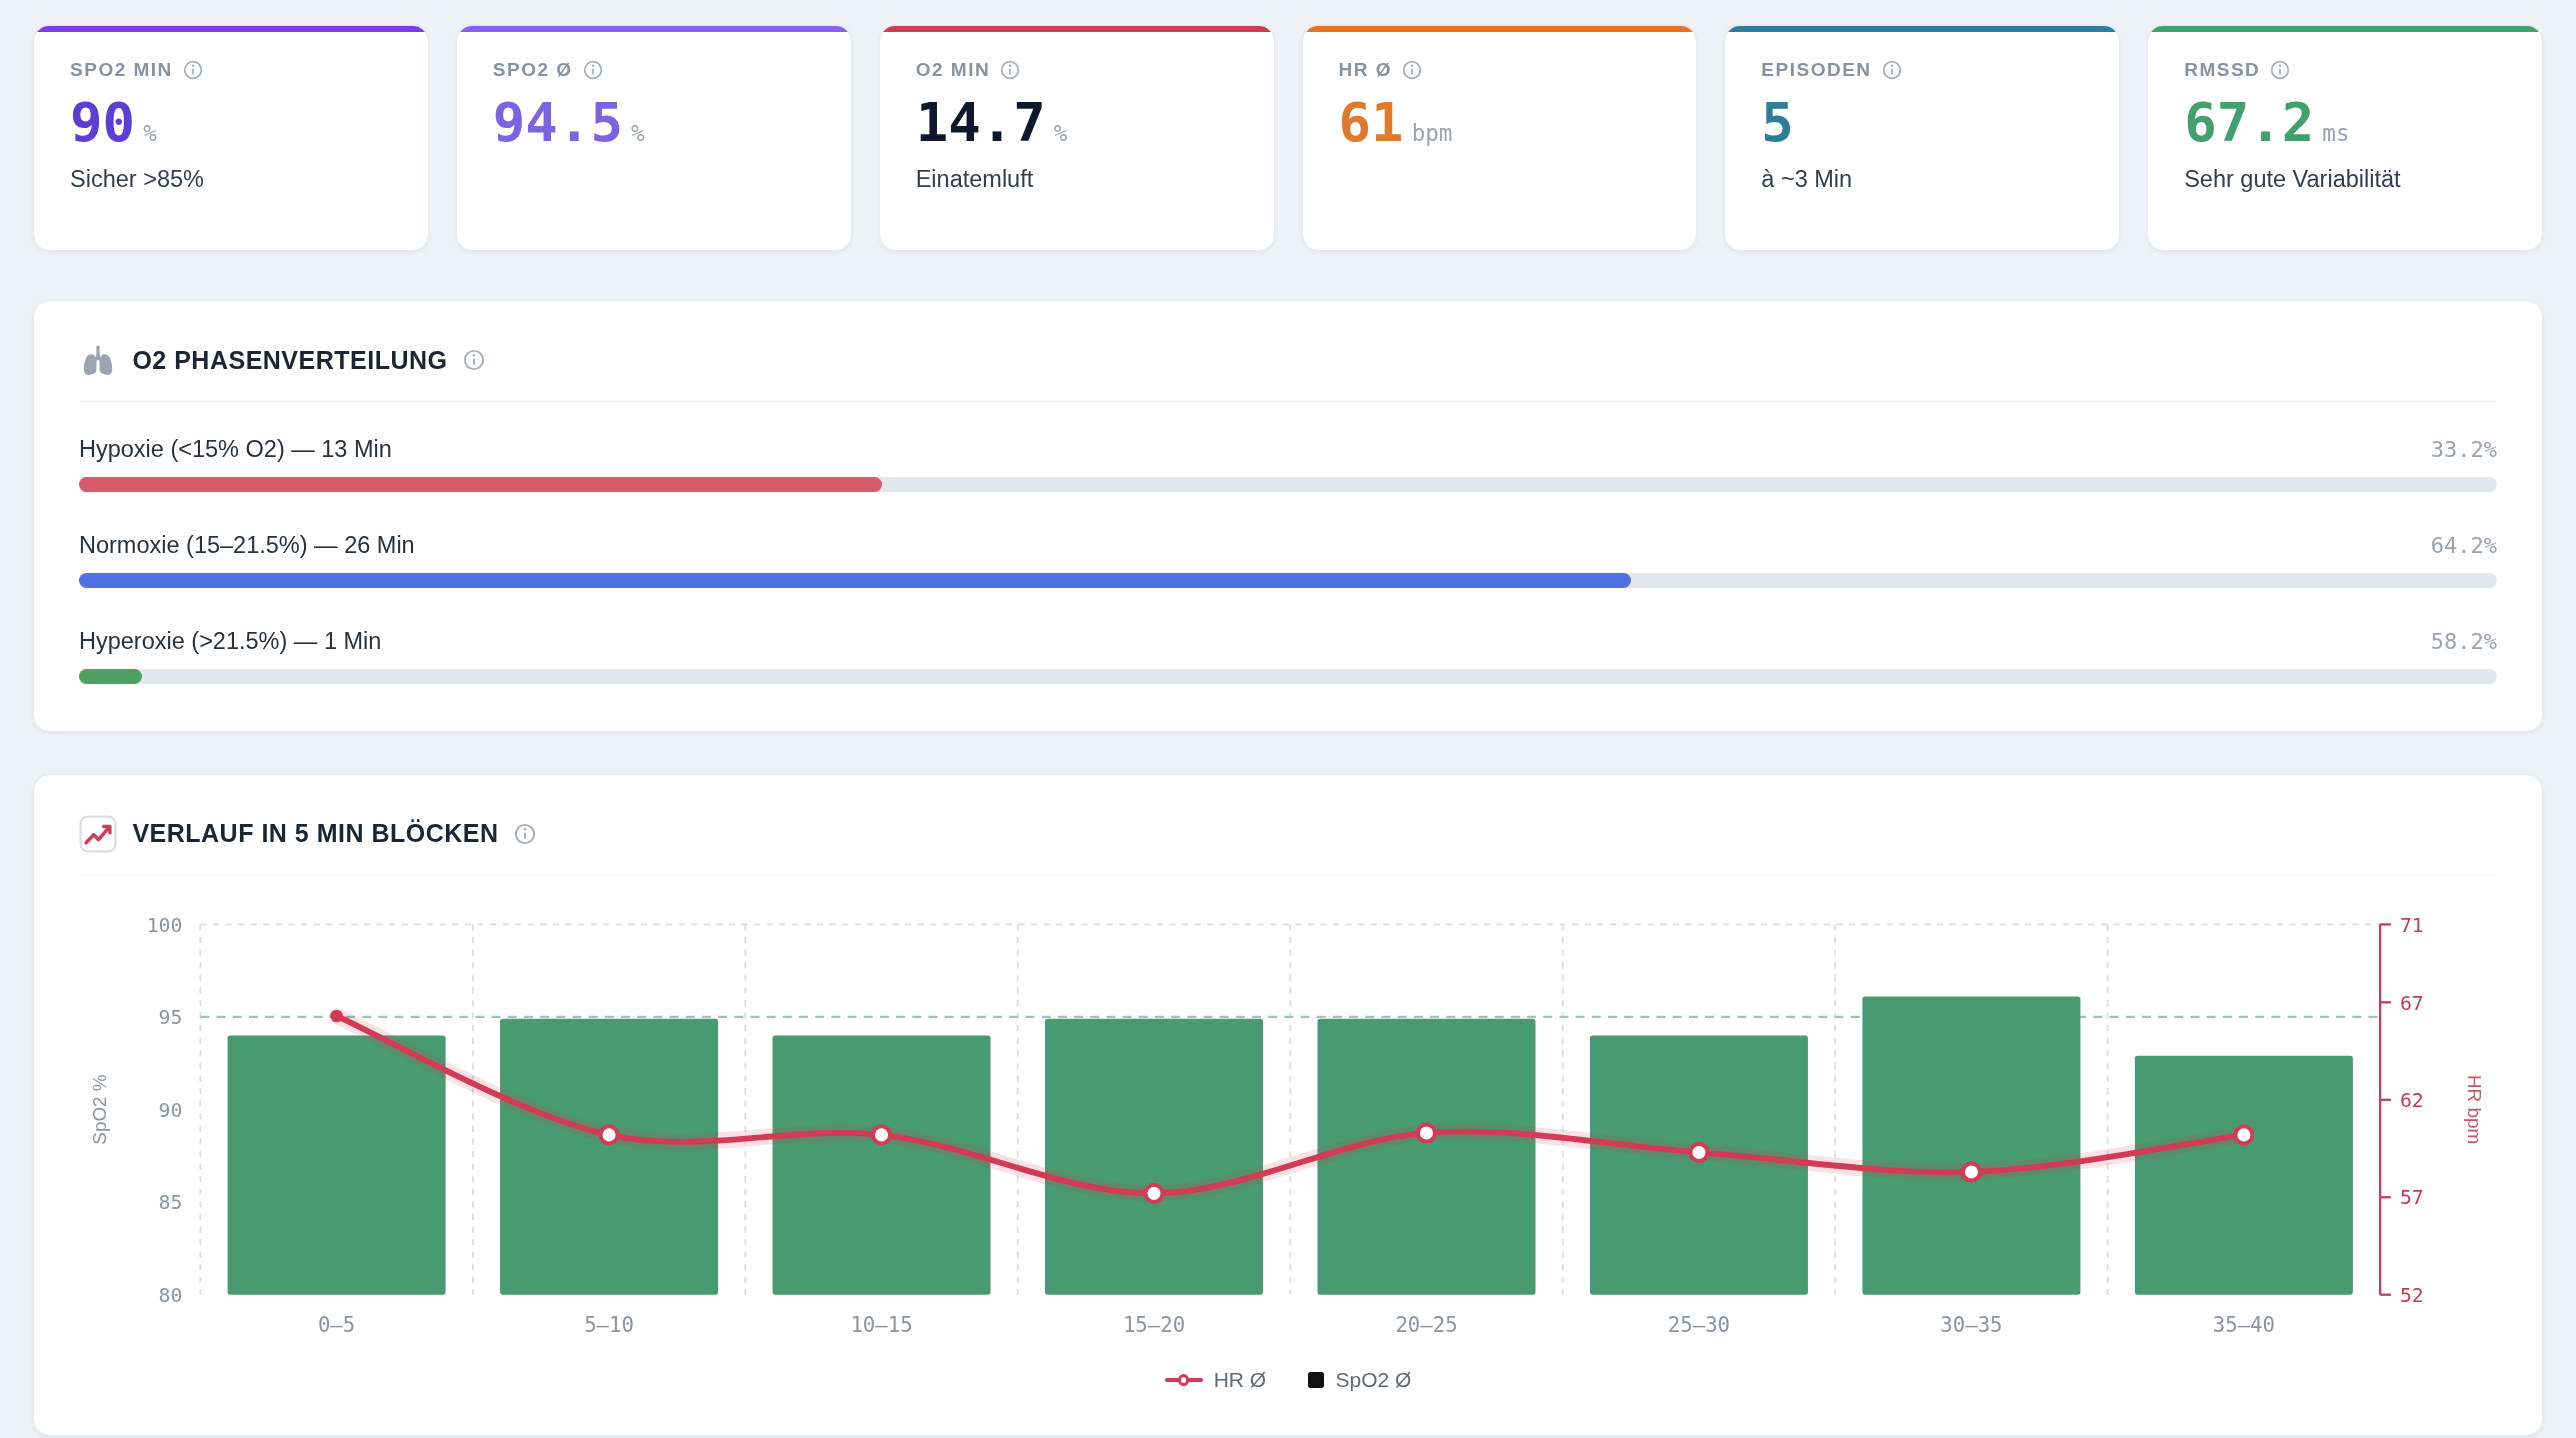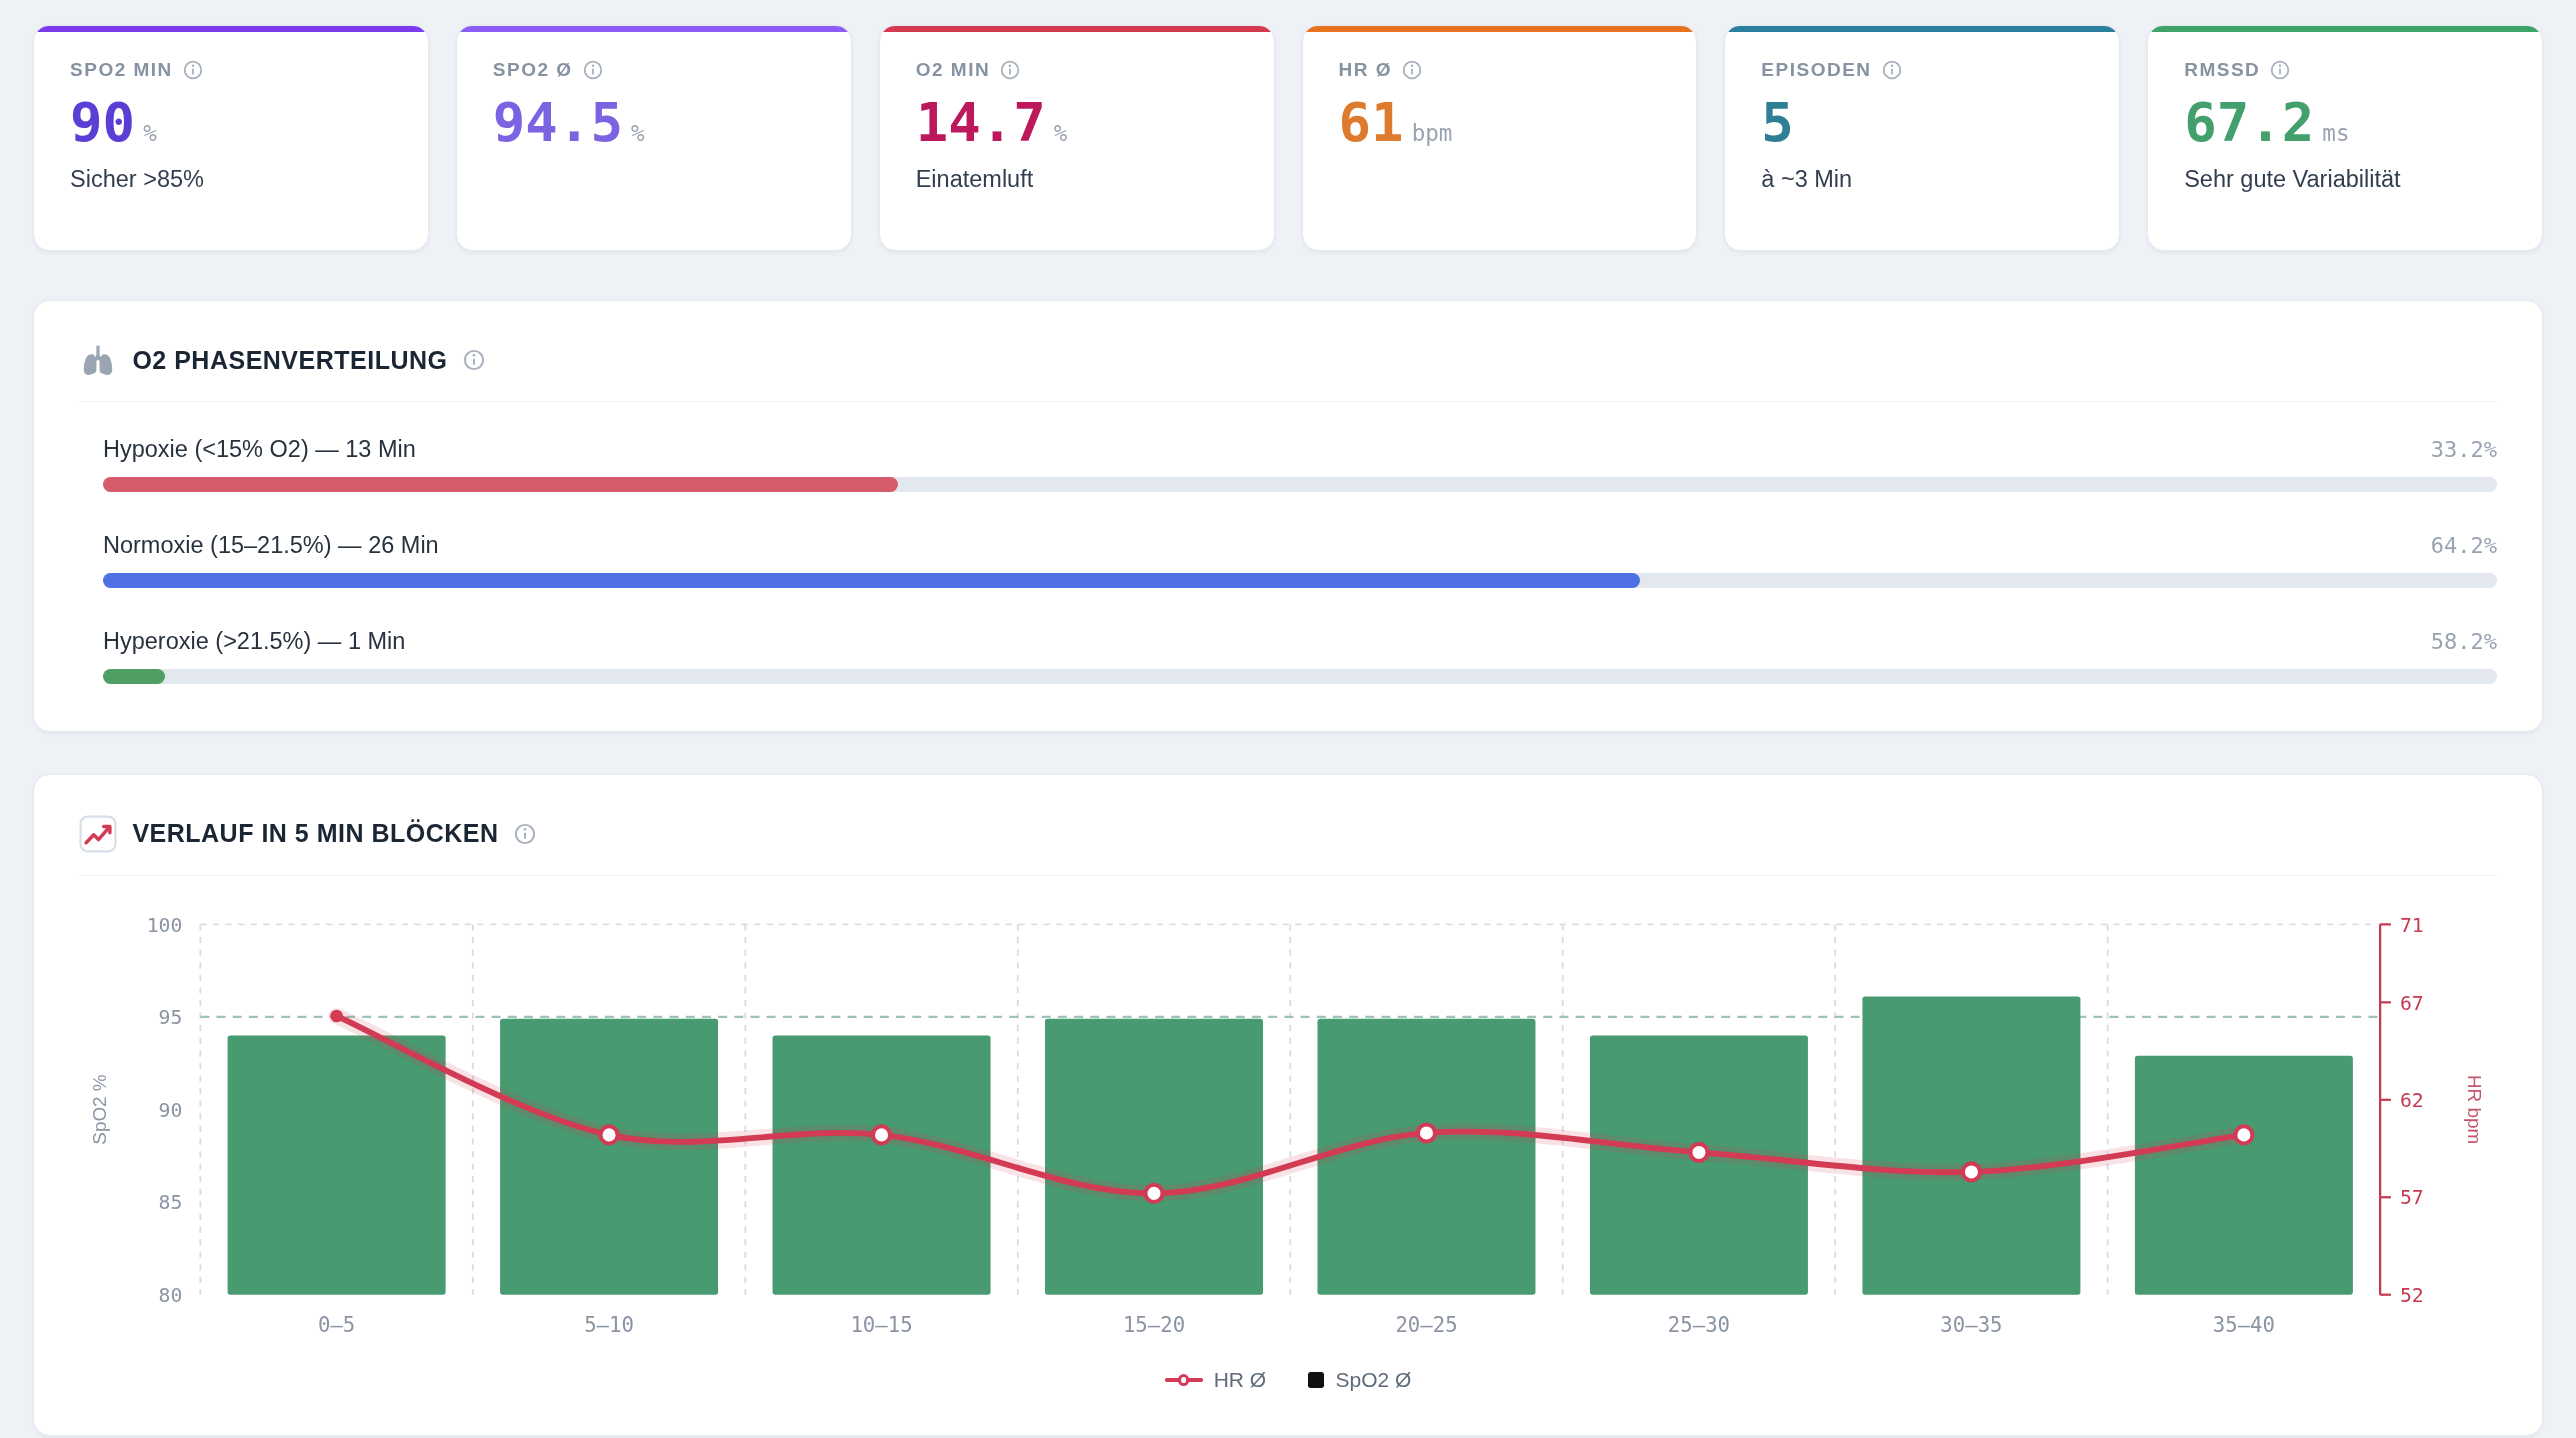--- a/index.html
+++ b/index.html
@@ -40,21 +40,21 @@
   }
   .section-card.phases { margin-bottom:42px; }
   .section-header {
     display:flex; align-items:center; gap:15.4px;
     padding-bottom:22px; border-bottom:1.8px solid #eef1f5; margin-bottom:34px;
   }
   .section-title { font-size:25px; font-weight:700; letter-spacing:0.5px; color:#1b2634; }
   .hdr-icon { width:38px; height:38px; }
 
   
-  .phase-row { margin-bottom:40px;margin-left:24px; }
+  .phase-row { margin-bottom:40px; }
   .phase-row:last-child { margin-bottom:3.6px;text-align:center; }
   .phase-head { display:flex; justify-content:space-between; align-items:baseline; }
   .phase-label { font-size:23.5px; color:#28323f; }
   .phase-percent { font-family:"DejaVu Sans Mono", monospace; font-size:22px; color:#99a3b1; }
   .track { margin-top:13.6px; height:15.4px; background:#e3e8ef; border-radius:9px; }
   .fill  { height:100%; border-radius:9px; }
 
   
   #combo-chart { width:100%; height:auto; display:block; }
   .legend { display:flex; justify-content:center; align-items:center; gap:42px; margin-top:9px; }
@@ -116,21 +116,21 @@
       <div class="stat-body">
         <div class="stat-label">
           <span>O2 MIN</span>
           <svg class="info-ic" viewBox="0 0 20 20">
               <circle cx="10" cy="10" r="8.3" fill="none" stroke="currentColor" stroke-width="1.8"></circle>
               <rect x="9.1" y="8.6" width="1.8" height="6" rx="0.9" fill="currentColor"></rect>
               <circle cx="10" cy="5.7" r="1.2" fill="currentColor"></circle>
             </svg>
         </div>
         <div class="stat-value-row">
-          <span class="value" style="color: #be185d;">14.7</span>
+          <span class="value" style="color: #0f172a;">14.7</span>
           <span class="unit">%</span>
         </div>
         <div class="subtitle">Einatemluft</div>
       </div>
     </div>
 
     <div class="stat-card">
       <div class="accent" style="background: rgb(232, 115, 31);"></div>
       <div class="stat-body">
         <div class="stat-label">

